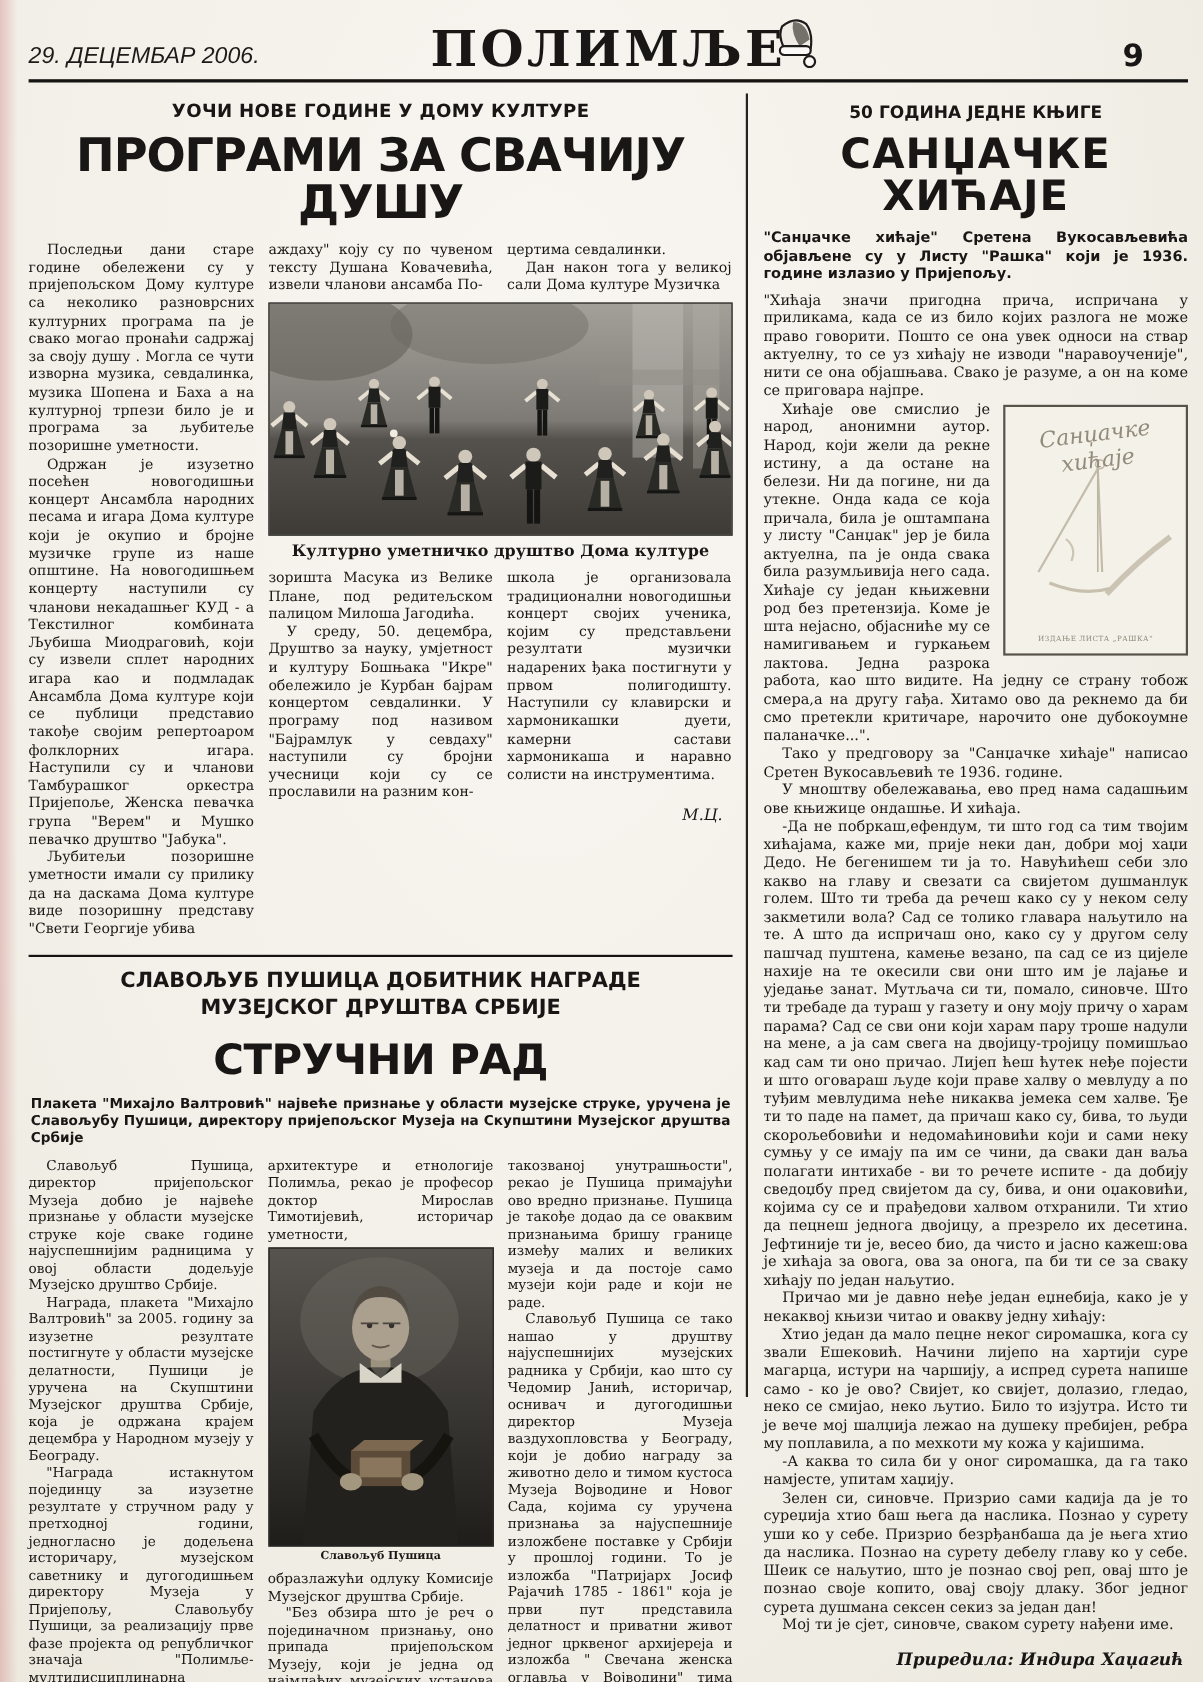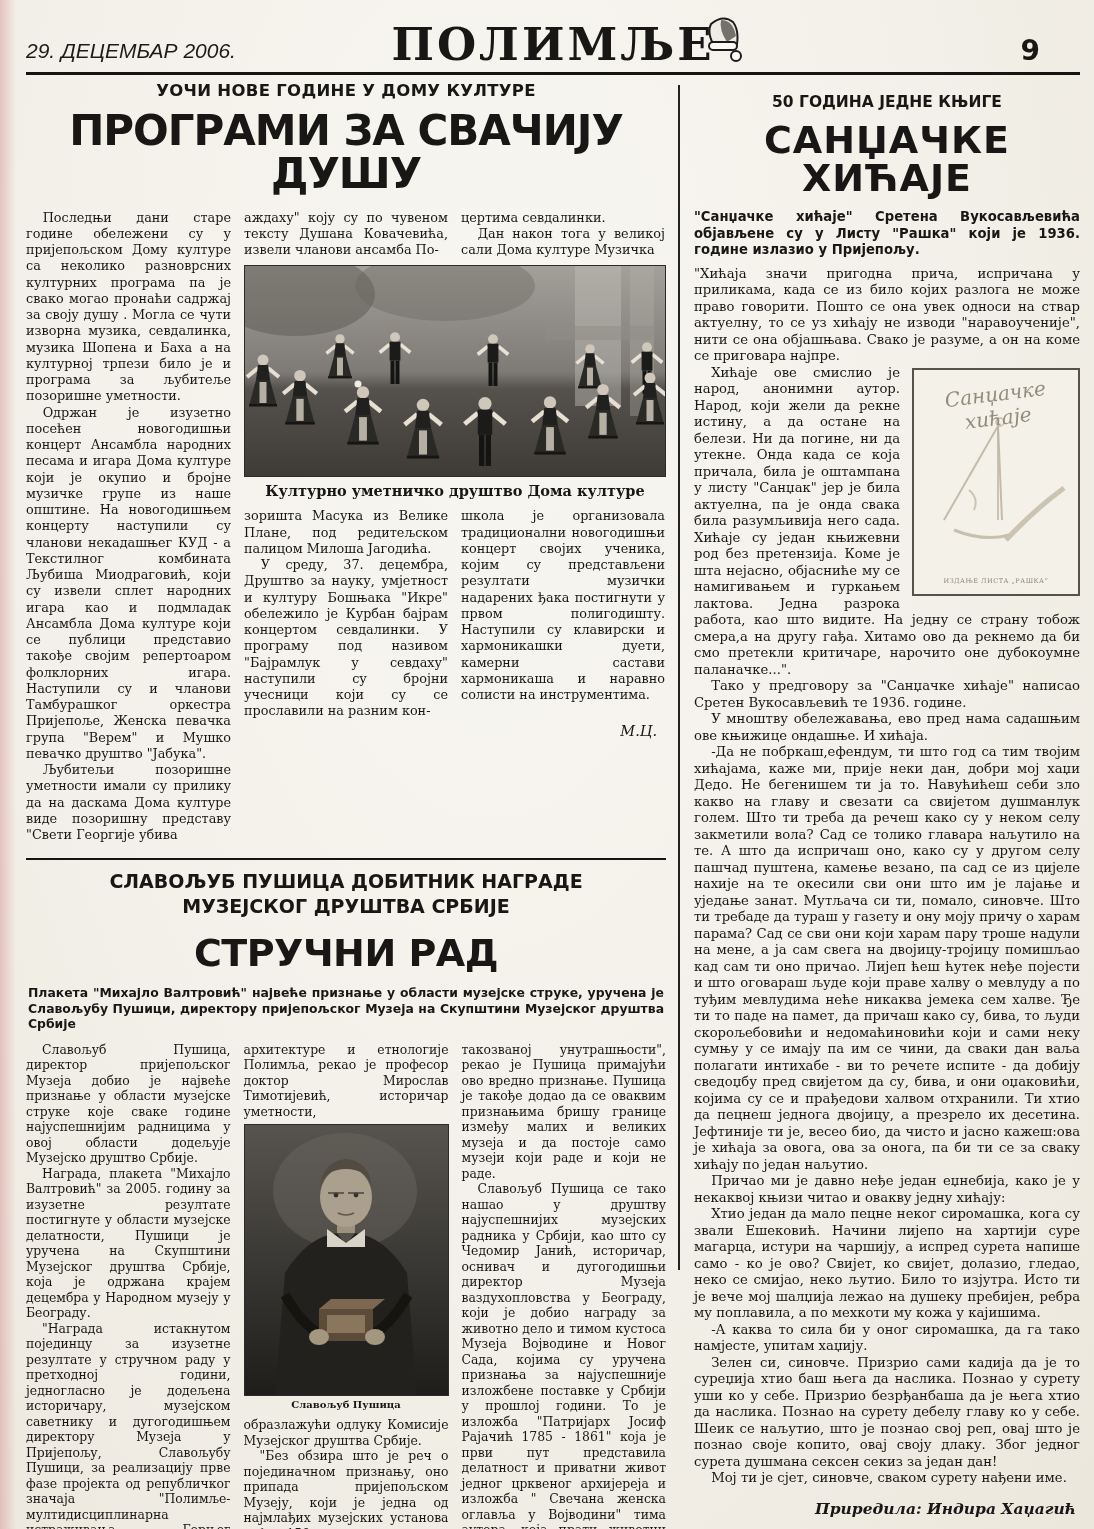--- a/index.html
+++ b/index.html
@@ -22,21 +22,21 @@
   .hdr-mast { flex:1; text-align:center; font:bold 45px/1 "DejaVu Serif", serif; letter-spacing:3px; position:relative; }
   .hat { position:absolute; margin-left:-10px; margin-top:-8px; }
   .hdr-num { width:300px; text-align:right; font:bold 28px "DejaVu Sans", sans-serif; padding-right:40px; }
   .hdr-rule { height:3px; background:#151412; margin-top:5px; }
 
   .content { position:relative; display:flex; margin-top:6px; }
   .content::before { content:""; position:absolute; left:652px; top:4px; width:2px; height:1185px; background:#23221f; }
   .left-region { width:640px; }
   .right-region { width:396px; margin-left:28px; }
 
-  .kick { text-align:center; font:bold 16.5px "DejaVu Sans", sans-serif; letter-spacing:.3px; }
+  .kick { text-align:center; font:bold 16.5px "DejaVu Sans", sans-serif; letter-spacing:.3px; margin-top:10px; }
   .hl1 { text-align:center; font:bold 42px/1.02 "DejaVu Sans", sans-serif; letter-spacing:-1px; margin:10px 0 14px; }
 
   p { margin:0; text-indent:1.3em; text-align:justify; }
   .a1 p { font-size:12.8px; line-height:1.27; }
   .noind { text-indent:0 !important; }
 
   .cols { display:flex; gap:13px; }
   .c205 { width:205px; }
   .a1-right { width:422px; }
   .a1-top { display:flex; gap:13px; }
@@ -162,21 +162,21 @@
                   <use href="#df" transform="translate(305,188) scale(1.12)"></use>
                   <use href="#df" transform="translate(358,172) scale(1.05)"></use>
                   <use href="#df" transform="translate(405,158)"></use>
                   <circle cx="113" cy="118" r="3.5" fill="#f0ece2"></circle>
                 </svg>
               </div>
               <div class="cap1">Културно уметничко друштво Дома културе</div>
               <div class="a1-bot">
                 <div>
                   <p class="noind">зоришта Масука из Велике Плане, под редитељском палицом Милоша Јагодића.</p>
-                  <p>У среду, 37. децембра, Друштво за науку, умјетност и културу Бошњака "Икре" обележило је Курбан бајрам концертом севдалинки. У програму под називом "Бајрамлук у севдаху" наступили су бројни учесници који су се прославили на разним кон-</p>
+                  <p>У среду, 50. децембра, Друштво за науку, умјетност и културу Бошњака "Икре" обележило је Курбан бајрам концертом севдалинки. У програму под називом "Бајрамлук у севдаху" наступили су бројни учесници који су се прославили на разним кон-</p>
                 </div>
                 <div>
                   <p class="noind">школа је организовала традиционални новогодишњи концерт својих ученика, којим су представљени резултати музички надарених ђака постигнути у првом полигодишту. Наступили су клавирски и хармоникашки дуети, камерни састави хармоникаша и наравно солисти на инструментима.</p>
                   <div class="by-mc">М.Ц.</div>
                 </div>
               </div>
             </div>
           </div>
         </article>
 

